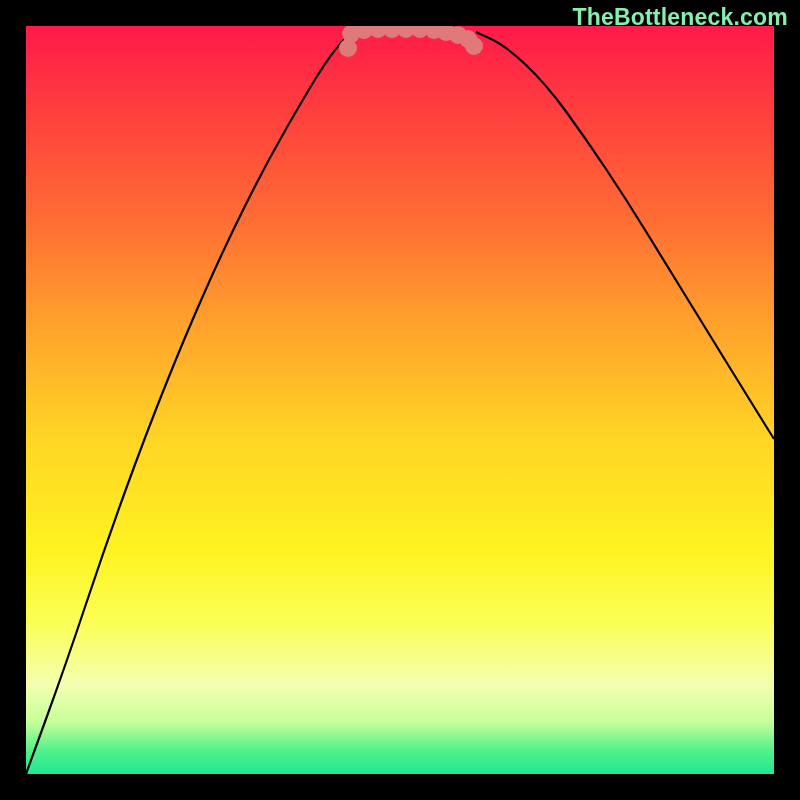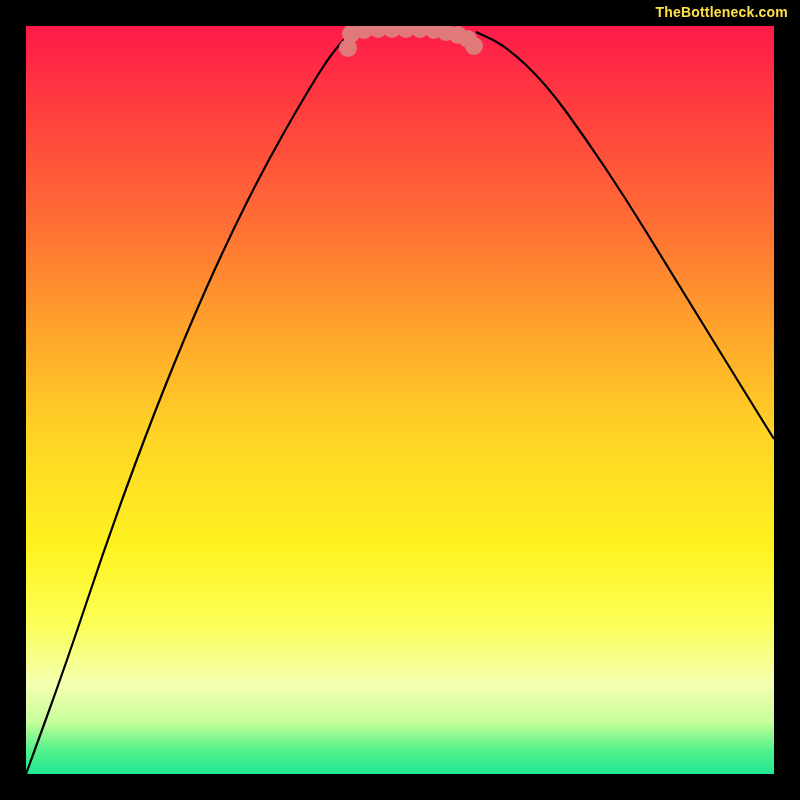--- a/index.html
+++ b/index.html
@@ -28,23 +28,23 @@
       #c8ff9a 93%,
       #4ef08a 97%,
       #20e893 100%
     );
   }
   .watermark {
     position: absolute;
     top: 4px;
     right: 12px;
     font-family: Arial, Helvetica, sans-serif;
-    font-size: 14px;
+    font-size: 23px;
     font-weight: bold;
-    color: #fde047;
+    color: #86efac;
     letter-spacing: 0.2px;
   }
   svg.curve {
     position: absolute;
     left: 0;
     top: 0;
     width: 748px;
     height: 748px;
   }
 </style>

